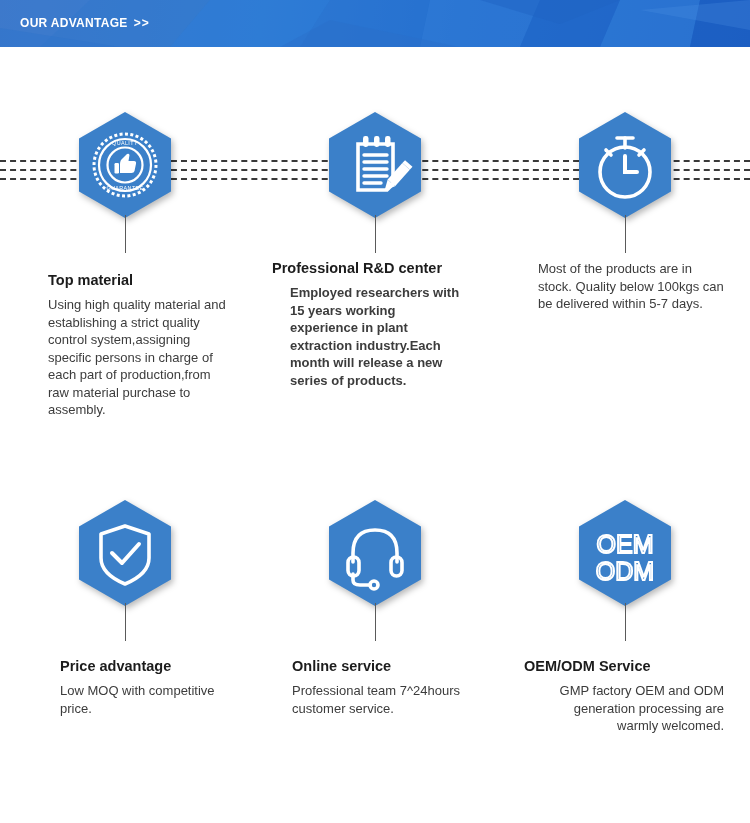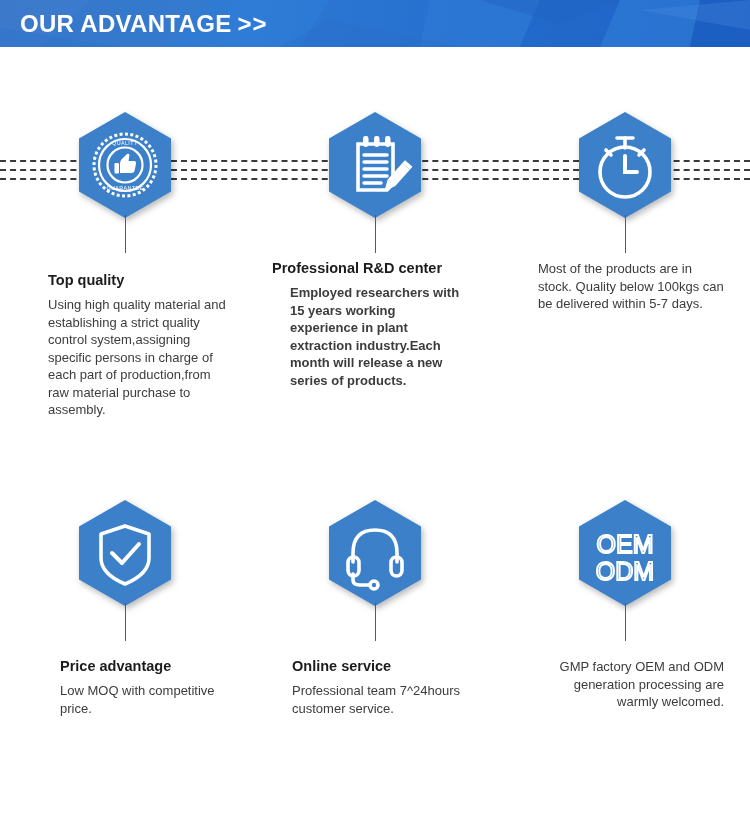--- a/index.html
+++ b/index.html
@@ -22,21 +22,21 @@
     background: linear-gradient(100deg, #3a77c8 0%, #2f7ed4 35%, #1f6fd0 62%, #1e63c8 100%);
   }
   .banner-poly { position: absolute; inset: 0; width: 750px; height: 47px; display: block; }
   .banner-title {
     position: absolute;
     left: 20px;
     top: 0;
     height: 47px;
     line-height: 47px;
     color: #ffffff;
-    font-size: 24px;
+    font-size: 12px;
     font-weight: bold;
     letter-spacing: 0.3px;
     white-space: nowrap;
     z-index: 3;
   }
   .banner-title .chev {
     font-weight: bold;
     letter-spacing: 1px;
     margin-left: 6px;
   }
@@ -153,21 +153,21 @@
           <circle r="17.5" stroke-width="2.2"></circle>
           <path d="M-5,8 L-5,-1 Q-5,-5 -2,-7 L2,-11 Q4,-12 4.5,-10 L3.5,-4 L9,-4 Q11.5,-4 11,-1.2 L9.5,6 Q9,8 6.5,8 Z" fill="#ffffff" stroke="none"></path>
           <rect x="-10.5" y="-2" width="4.5" height="10.5" rx="1.2" fill="#ffffff" stroke="none"></rect>
           <text y="-20" text-anchor="middle" font-size="5.4" font-family="'Liberation Sans',sans-serif" fill="#ffffff" stroke="none" letter-spacing="0.4">QUALITY</text>
           <text y="25" text-anchor="middle" font-size="5.4" font-family="'Liberation Sans',sans-serif" fill="#ffffff" stroke="none" letter-spacing="0.4">GUARANTEE</text>
         </g>
       </svg>
       <div class="stem"></div>
     </div>
     <div class="txt" style="left:48px; top:160px; width:185px;">
-      <div class="card-title">Top quality</div>
+      <div class="card-title">Top material</div>
       <div class="card-body">Using high quality material and establishing a strict quality control system,assigning specific persons in charge of each part of production,from raw material purchase to assembly.</div>
     </div>
   </div>
 
   <div class="cell">
     <div class="hex-wrap">
       <svg class="hex" viewBox="0 0 92 106">
         <polygon points="46,0 92,26.5 92,79.5 46,106 0,79.5 0,26.5" fill="#3b80c9"></polygon>
         <g fill="none" stroke="#ffffff" stroke-width="3.4" stroke-linecap="round">
           <path d="M29,32 L29,78 L58,78 L64,72 L64,32 Z" stroke-width="3.6"></path>
@@ -260,17 +260,18 @@
   <div class="cell">
     <div class="hex-wrap">
       <svg class="hex" viewBox="0 0 92 106">
         <polygon points="46,0 92,26.5 92,79.5 46,106 0,79.5 0,26.5" fill="#3b80c9"></polygon>
         <text x="46" y="53" text-anchor="middle" font-size="25" font-weight="normal" font-family="'Liberation Sans',sans-serif" fill="none" stroke="#ffffff" stroke-width="1.9">OEM</text>
         <text x="46" y="80" text-anchor="middle" font-size="25" font-weight="normal" font-family="'Liberation Sans',sans-serif" fill="none" stroke="#ffffff" stroke-width="1.9">ODM</text>
       </svg>
       <div class="stem"></div>
     </div>
     <div class="txt" style="left:24px; top:158px; width:200px;">
+      <div class="card-title">OEM/ODM Service</div>
       <div class="card-body" style="padding-left:14px;text-align:right;">GMP factory OEM and ODM generation processing are warmly welcomed.</div>
     </div>
   </div>
 
 </div>
 
 </body></html>

